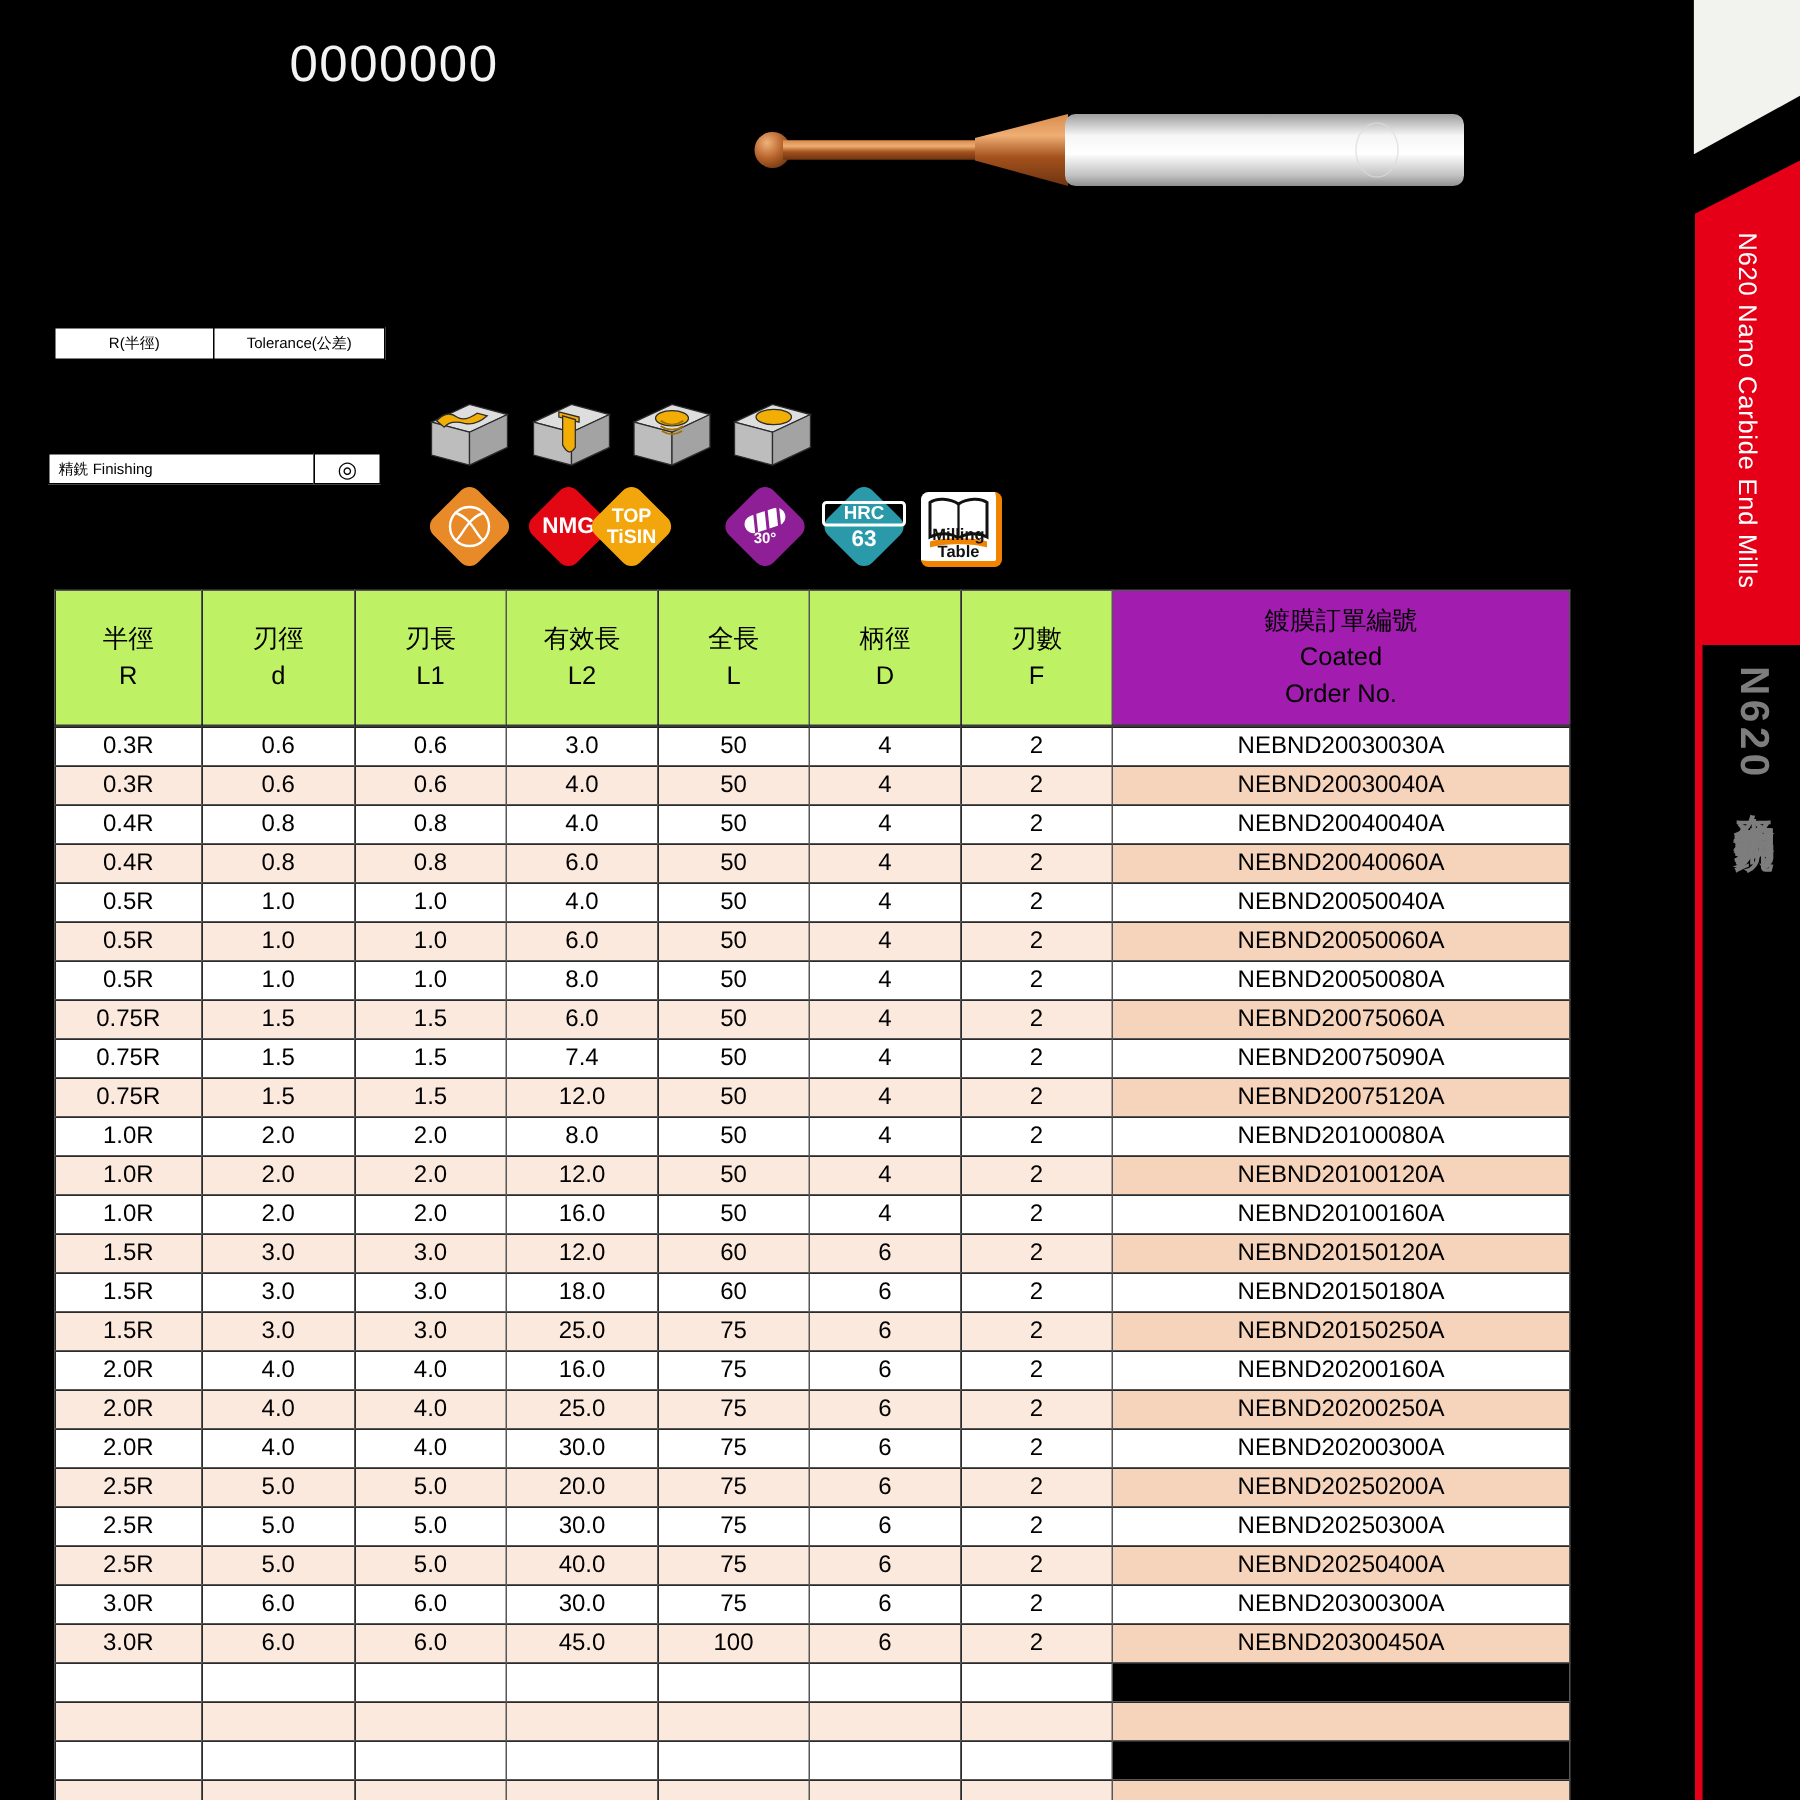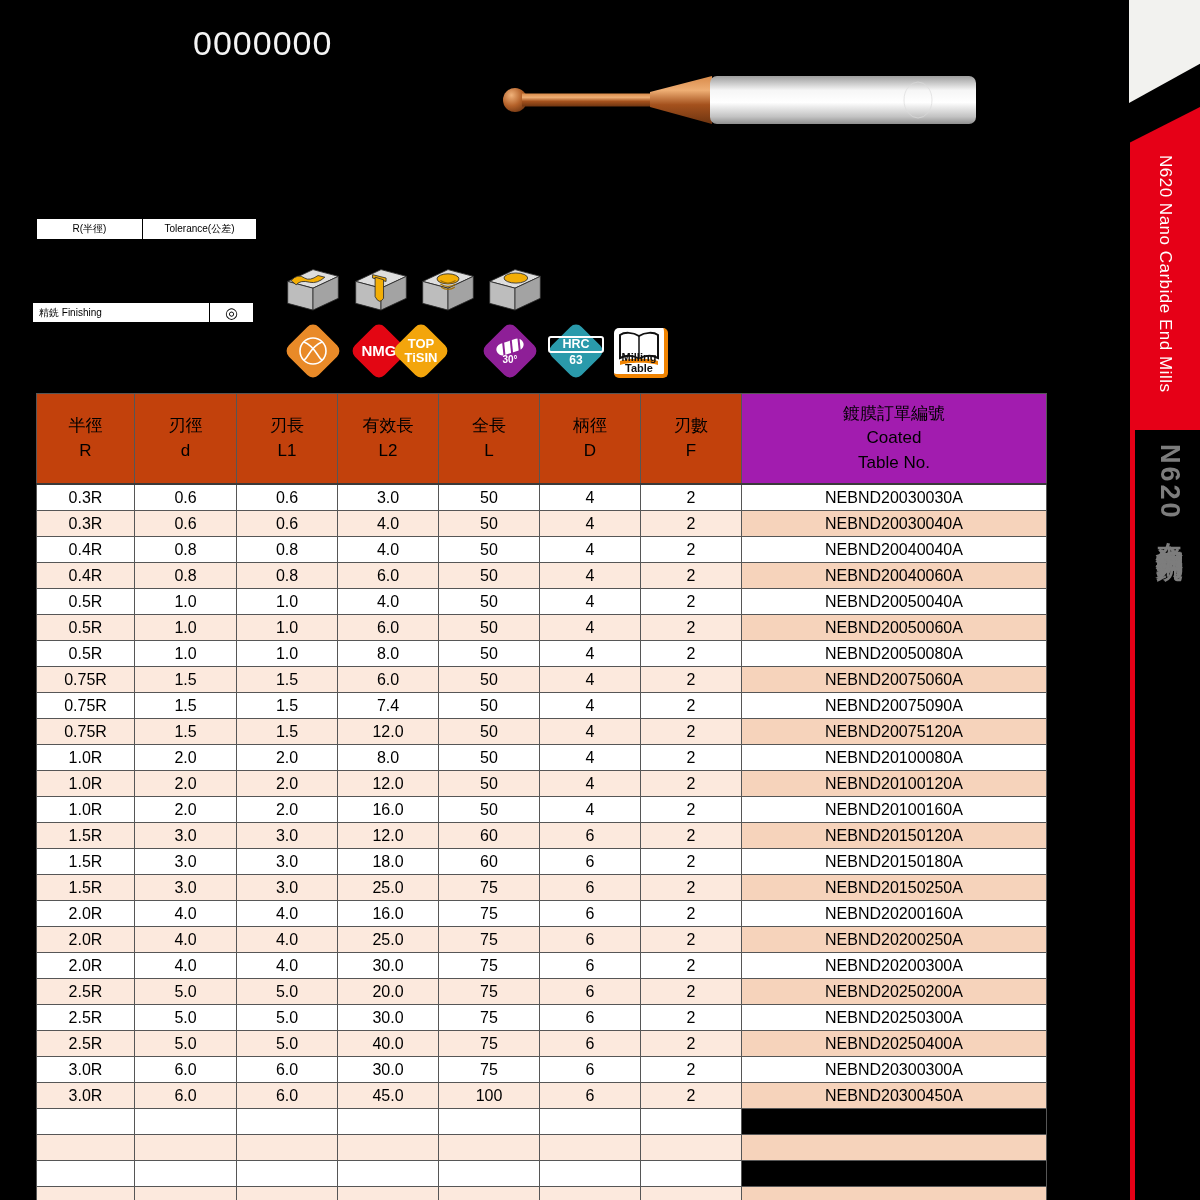--- a/index.html
+++ b/index.html
@@ -57,41 +57,41 @@
     transform:rotate(45deg); border-radius:8px;
   }
   .bc {
     position:absolute; inset:0; display:flex; flex-direction:column;
     align-items:center; justify-content:center; color:#fff; font-weight:bold;
     text-align:center; line-height:1.05;
   }
   .nmg-t { font-size:15px; }
   .tisin-t { font-size:13px; }
   .hrc-box { border:2px solid #fff; border-radius:3px; padding:0 12px; font-size:12.5px; }
-  .hrc-63 { font-size:12px; margin-top:1px; }
+  .hrc-63 { font-size:15px; margin-top:1px; }
   .deg30 { font-size:10px; margin-top:-2px; }
   .milling {
     position:absolute; left:614px; top:328px; width:50px; height:46px;
     background:#fff; border-radius:5px; border-right:4px solid #f08300;
     border-bottom:4px solid #f08300;
   }
   .milling .book-text {
     position:absolute; left:0; top:24px; width:100%; text-align:center;
     color:#111; font-weight:bold; font-size:11px; line-height:11px;
   }
   
   #spec-table {
     position:absolute; left:36px; top:393px; width:1010px;
     border-collapse:collapse; table-layout:fixed; color:#000;
   }
   #spec-table th, #spec-table td {
     border:1px solid #565656; padding:0; text-align:center; overflow:hidden;
   }
   #spec-table thead th {
-    height:89px; background:#c2410c; font-weight:normal; font-size:17px;
+    height:89px; background:#bef264; font-weight:normal; font-size:17px;
     line-height:1.45; border-bottom:2px solid #3a3a3a; vertical-align:middle;
   }
   #spec-table thead th.last { background:#a21caf; }
   #spec-table tbody td { height:25px; font-size:16px; vertical-align:middle; }
   tr.w td { background:#fff; }
   tr.p td { background:#fce9dd; }
   tr.p td:last-child { background:#f6d3bb; }
   tr.empty td:last-child { border-top:none; border-right:none; border-bottom:none; }
   tr.w.empty td:last-child { background:transparent; }
 </style>
@@ -271,21 +271,21 @@
             <div>柄徑</div>
             <div>D</div>
           </th>
           <th>
             <div>刃數</div>
             <div>F</div>
           </th>
           <th class="last">
             <div>鍍膜訂單編號</div>
             <div>Coated</div>
-            <div>Table No.</div>
+            <div>Order No.</div>
           </th>
         </tr>
       </thead>
     <tbody>
         <tr class="w">
           <td>0.3R</td>
           <td>0.6</td>
           <td>0.6</td>
           <td>3.0</td>
           <td>50</td>

